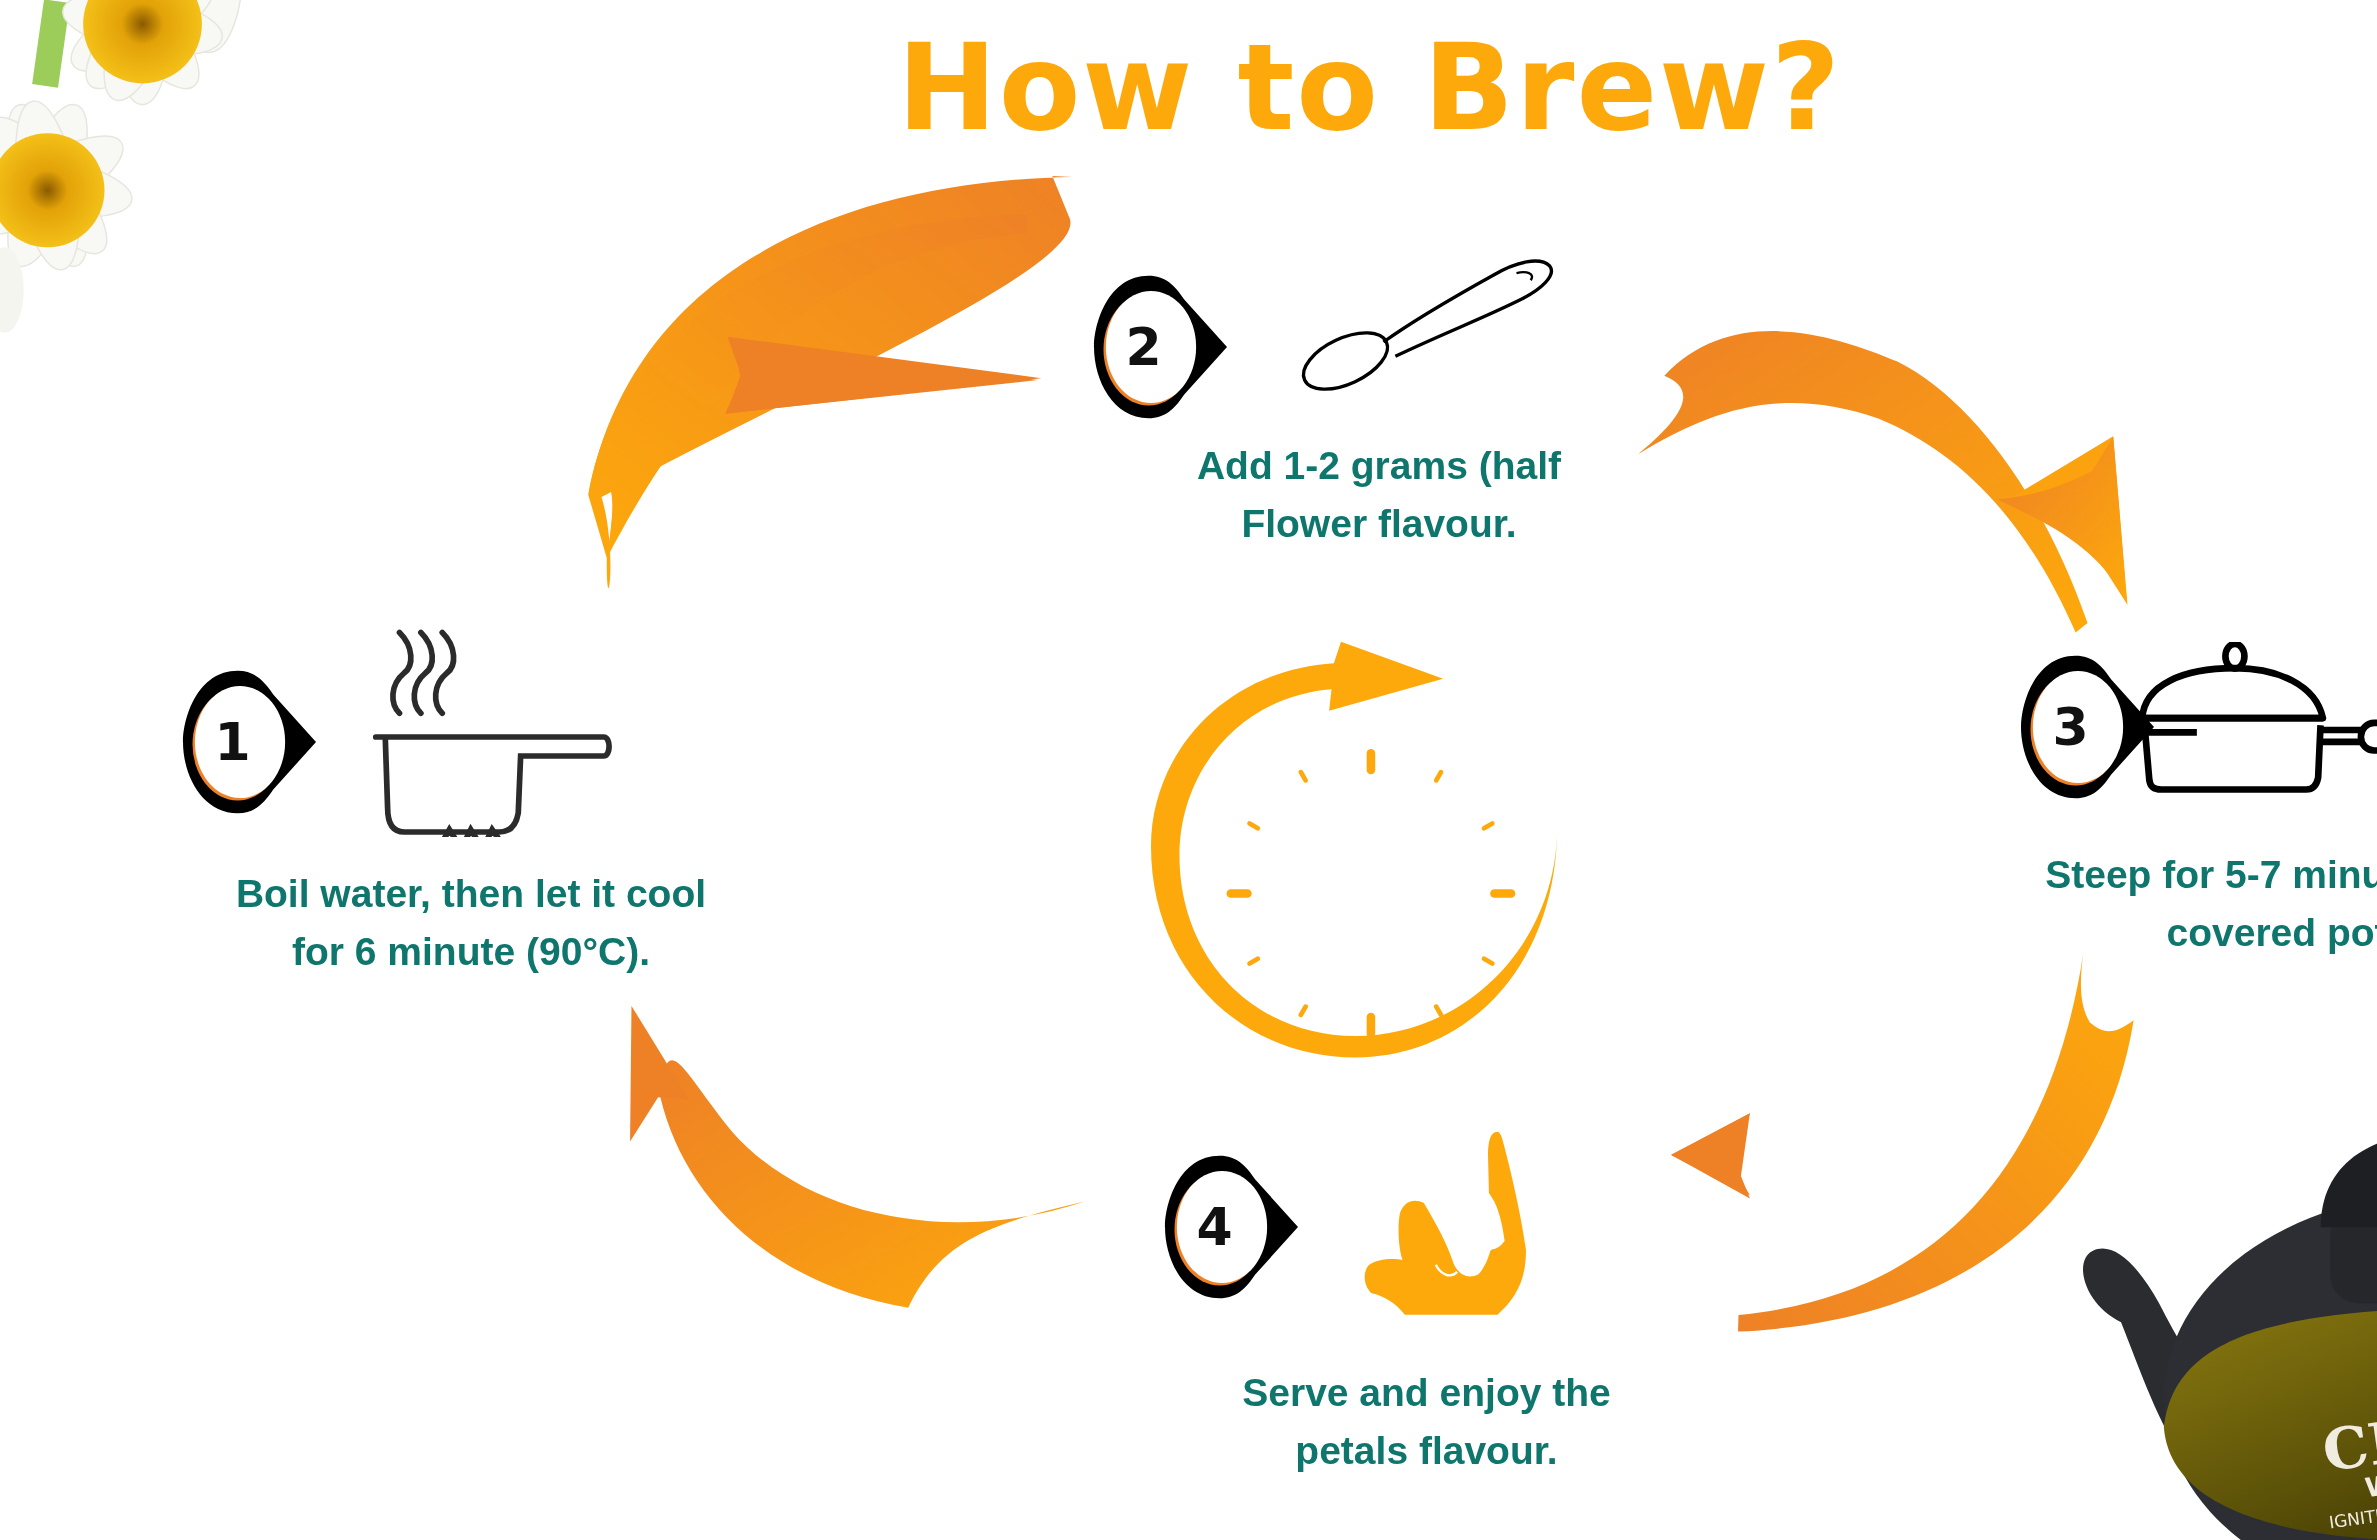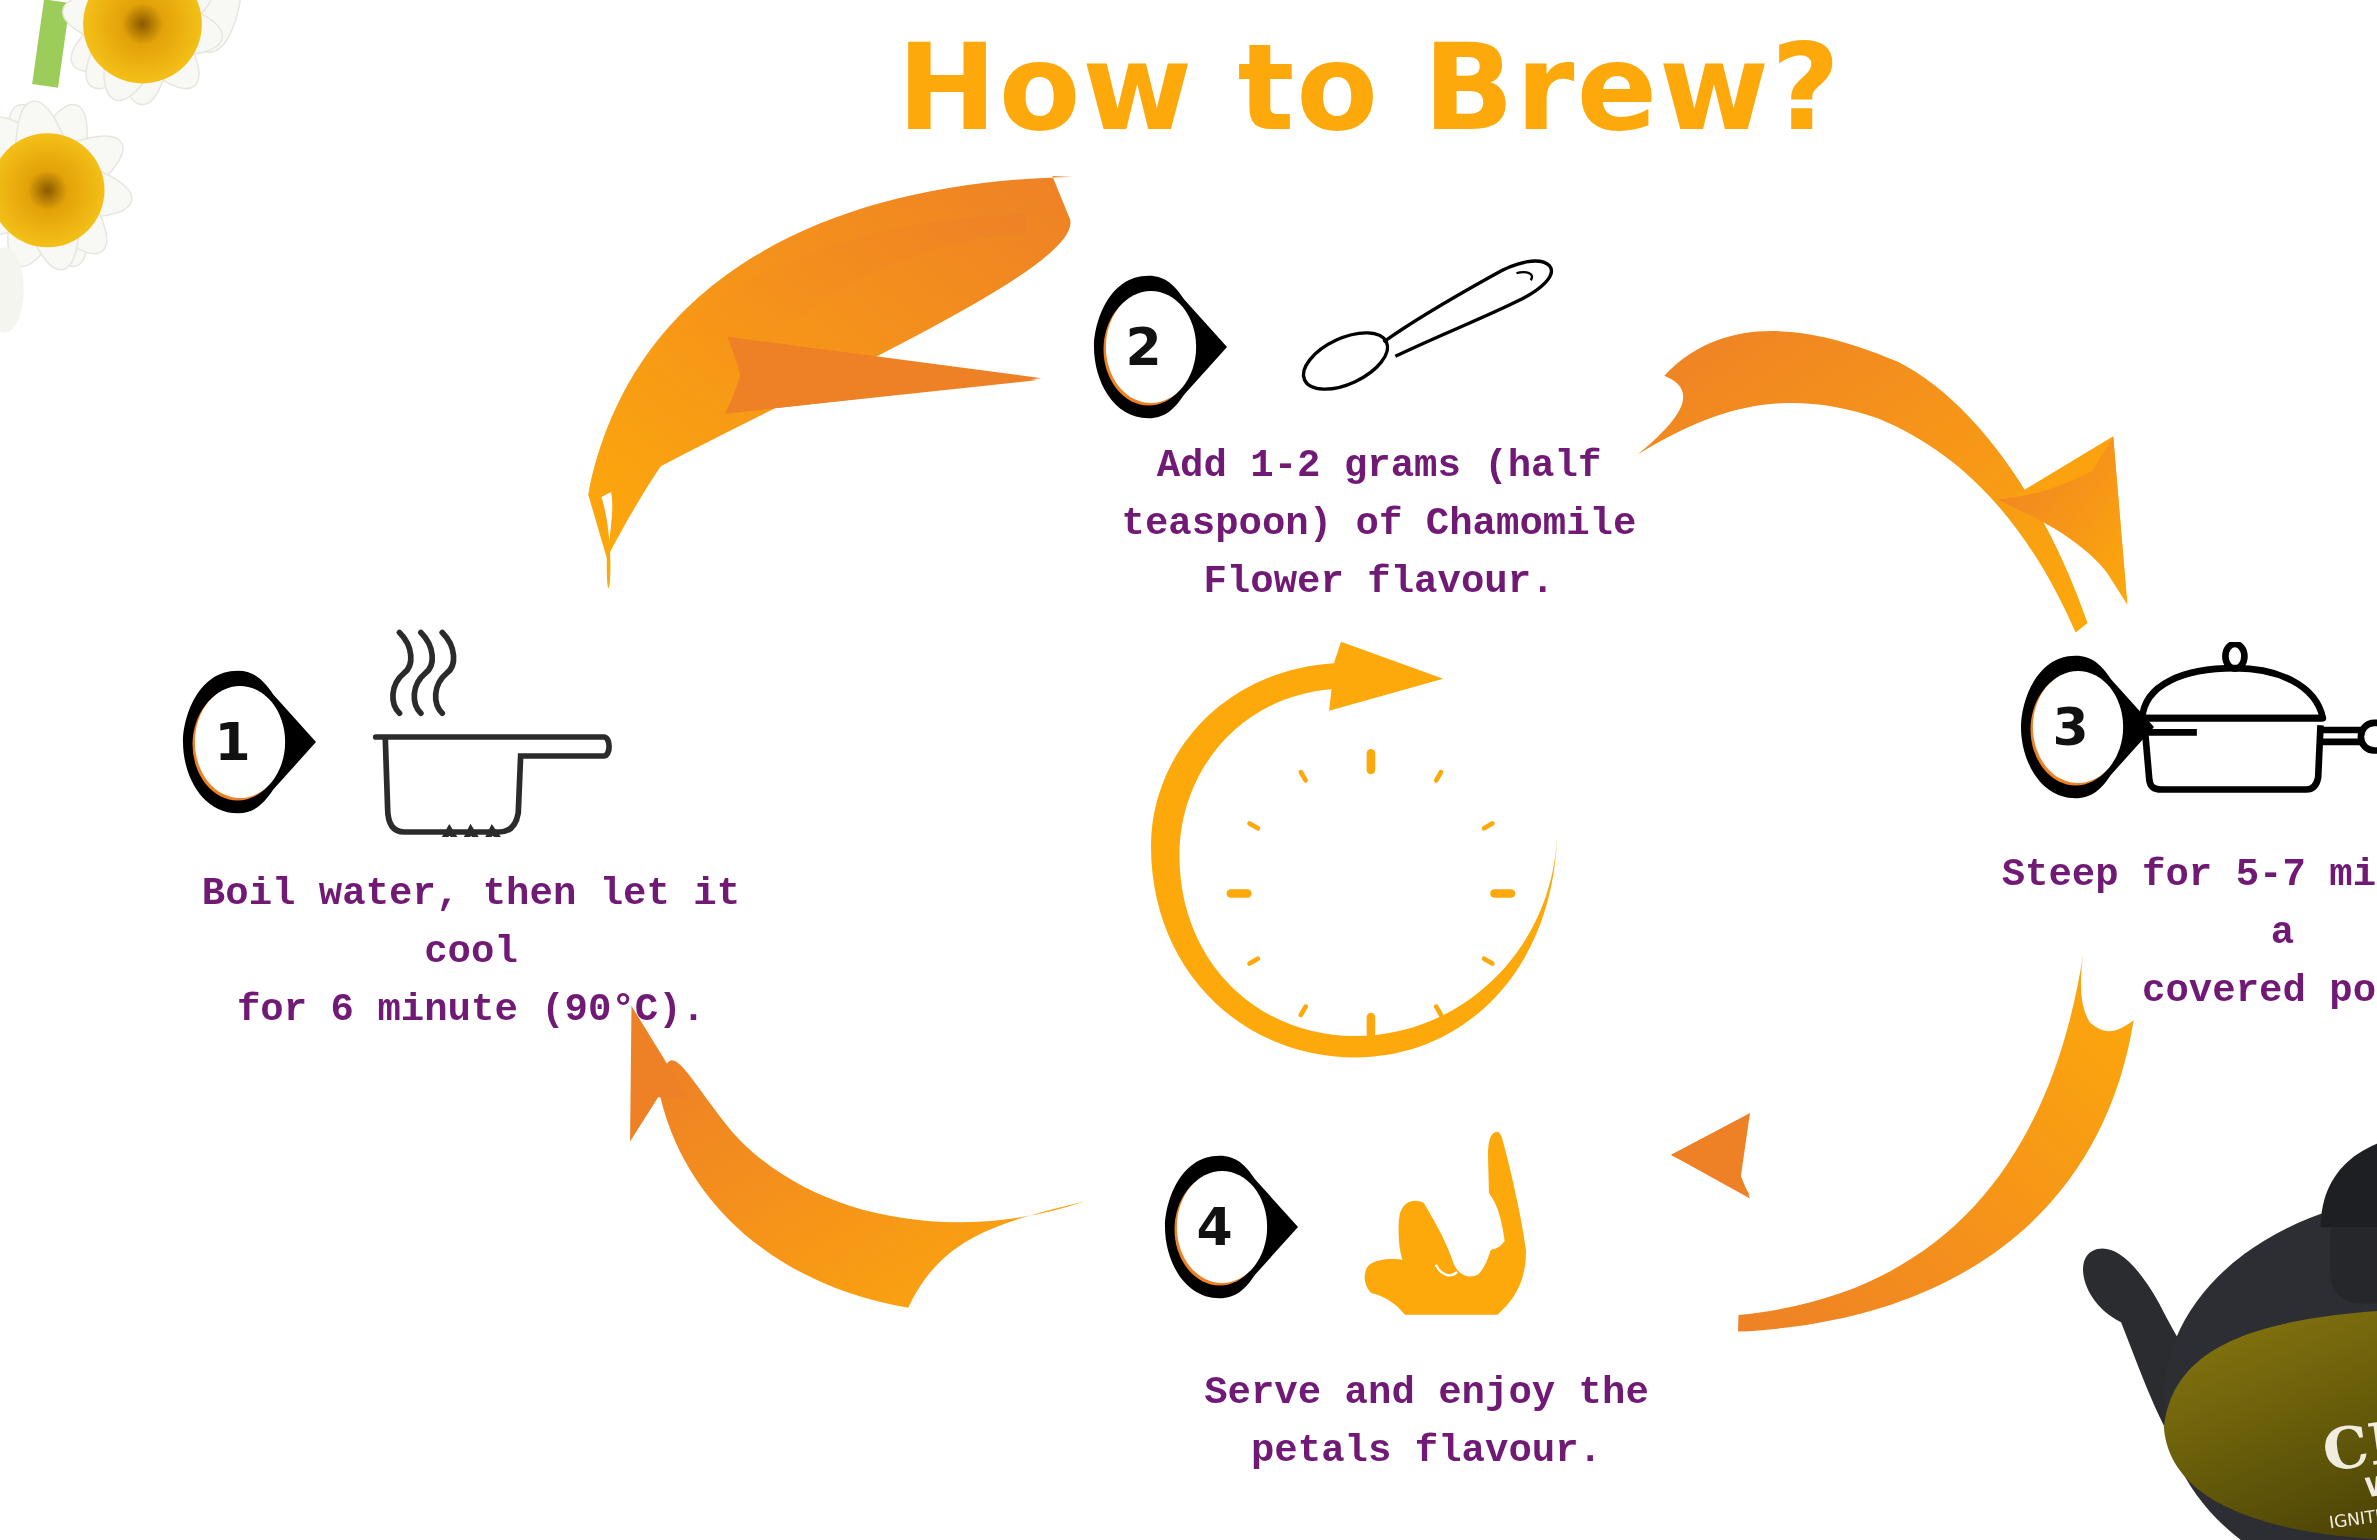--- a/index.html
+++ b/index.html
@@ -2,22 +2,22 @@
 <html style="font-size:7.6px"><head>
 <meta charset="utf-8">
 <style>
   html, body { margin:0; padding:0; }
   body { width:2739px; height:1541px; background:#ffffff; position:relative; overflow:hidden;
          font-family:"DejaVu Sans", sans-serif; }
   .abs { position:absolute; }
   .title { position:absolute; left:0; width:2739px; top:19px; text-align:center;
            font-family:"DejaVu Sans", sans-serif; font-weight:bold; font-size:119px;
            color:#fda90b; letter-spacing:1.9px; transform:scaleY(1.0); }
-  .step-text { position:absolute; text-align:center; font-family:Liberation Mono, monospace;
-               font-weight:bold; font-size:39px; line-height:58px; color:#701a75; }
+  .step-text { position:absolute; text-align:center; font-family:Liberation Sans, sans-serif;
+               font-weight:bold; font-size:39px; line-height:58px; color:#0f766e; }
   .badge { position:absolute; width:162px; height:152px; }
   .badge svg { width:100%; height:100%; }
   .badge-num { position:absolute; left:0; top:0; width:109px; height:152px; display:flex;
                align-items:center; justify-content:center; font-family:"DejaVu Sans", sans-serif;
                font-weight:bold; font-size:52px; color:#111; }
   svg.full { position:absolute; left:0; top:0; }
 </style>
 </head>
 <body>
 
@@ -135,21 +135,20 @@
 </div>
 <svg class="abs" style="left:1293px;top:247px" width="276" height="152" viewBox="0 0 580 320">
   <g fill="none" stroke="#000" stroke-width="7">
     <ellipse cx="110" cy="240" rx="95" ry="48" transform="rotate(-25 110 240)"></ellipse>
     <path d="M190 200 C260 150 330 110 420 60 C470 30 520 20 540 40 C555 60 520 90 480 110 C400 150 320 180 215 230"></path>
     <path d="M470 55 C490 50 510 55 500 70" stroke-width="5"></path>
   </g>
 </svg>
 <div class="step-text" style="left:1046px;top:437px;width:666px">
   <div>Add 1-2 grams (half</div>
-  <div>teaspoon) of Chamomile</div>
   <div>Flower flavour.</div>
 </div>
 
 <div class="badge" style="left:2016px;top:651px">
   <svg viewBox="0 0 340 320">
     <path d="M125 10 C40 10 10 110 10 160 C10 230 50 310 125 310 C160 310 180 290 200 260 L290 160 L200 60 C180 30 160 10 125 10 Z" fill="#000"></path>
     <ellipse cx="125" cy="165" rx="95" ry="118" fill="#ee8126"></ellipse>
     <ellipse cx="130" cy="160" rx="95" ry="118" fill="#fff"></ellipse>
   </svg>
   <div class="badge-num">3</div>

